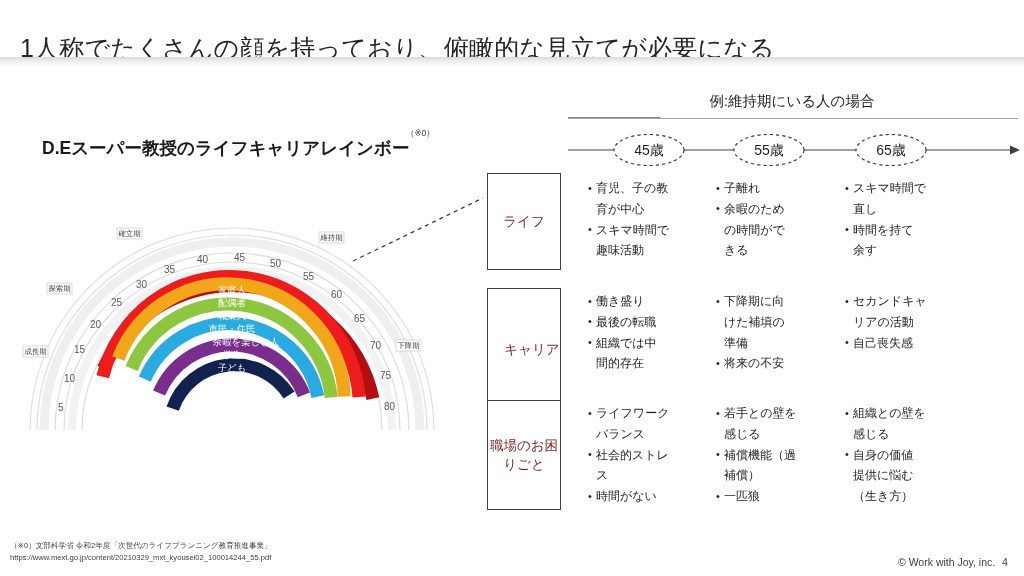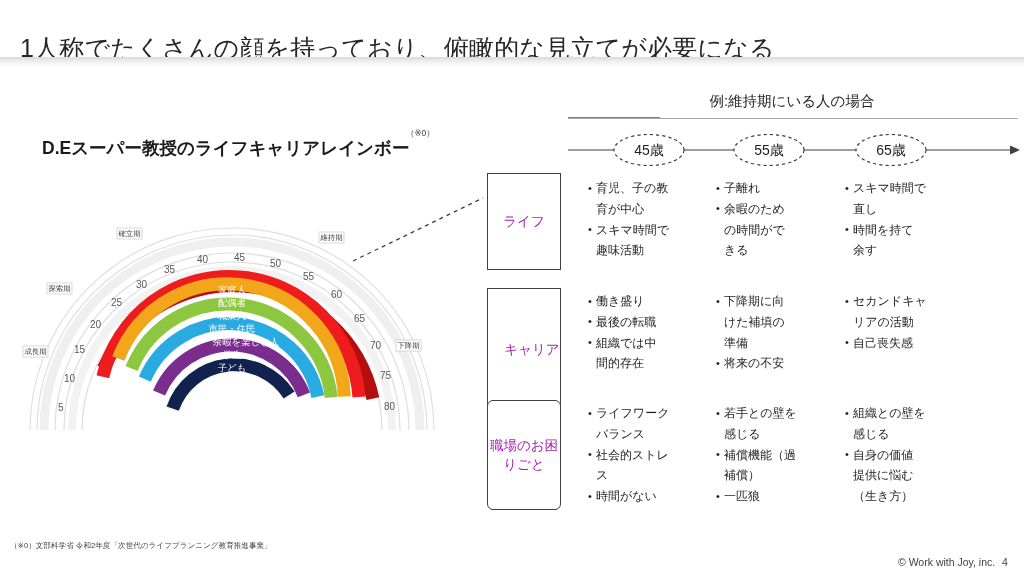--- a/index.html
+++ b/index.html
@@ -54,25 +54,25 @@
   #caption-rule-strong {
     position: absolute; left: 568px; top: 117px; width: 92px; height: 0;
     border-top: 1.6px solid #7f7f7f;
   }
   #timeline { position: absolute; left: 566px; top: 128px; width: 456px; height: 44px; }
 
   .label-box {
     position: absolute; width: 74px;
     border: 1.3px solid #404040; background: #ffffff;
     display: flex; align-items: center; justify-content: center;
-    text-align: center; font-size: 13.5px; color: #a21caf; line-height: 19px;
+    text-align: center; font-size: 13.5px; color: #7f1d1d; line-height: 19px;
   }
   #label-box-0 { left: 487px; top: 173px; height: 97px; }
   #label-box-1 { left: 487px; top: 288px; height: 123px; padding-left: 16px; }
-  #label-box-2 { left: 487px; top: 400px; height: 110px; border-radius: 6px; }
+  #label-box-2 { left: 487px; top: 400px; height: 110px; }
 
   .cell { position: absolute; width: 112px; }
   .bullet-line {
     position: relative; font-size: 12px; line-height: 20.8px; color: #1f1f1f;
     padding-left: 8px; margin-bottom: 0px;
   }
   .bullet-line::before {
     content: "\2022"; position: absolute; left: 0; top: -0.5px;
     font-size: 11px; color: #1f1f1f;
   }
@@ -344,17 +344,18 @@
     </div>
     <div class="bullet-line">
       <span>自身の価値</span>
       <span class="cont">提供に悩む</span>
       <span class="cont">（生き方）</span>
     </div>
   </div>
 
   <div id="footnote">
     <div>（※0）文部科学省 令和2年度「次世代のライフプランニング教育推進事業」</div>
+    <div>https://www.mext.go.jp/content/20210329_mxt_kyousei02_100014244_55.pdf</div>
   </div>
   <div id="copyright">© Work with Joy, inc.</div>
   <div id="page-number">4</div>
 
 </div>
 
 </body></html>

